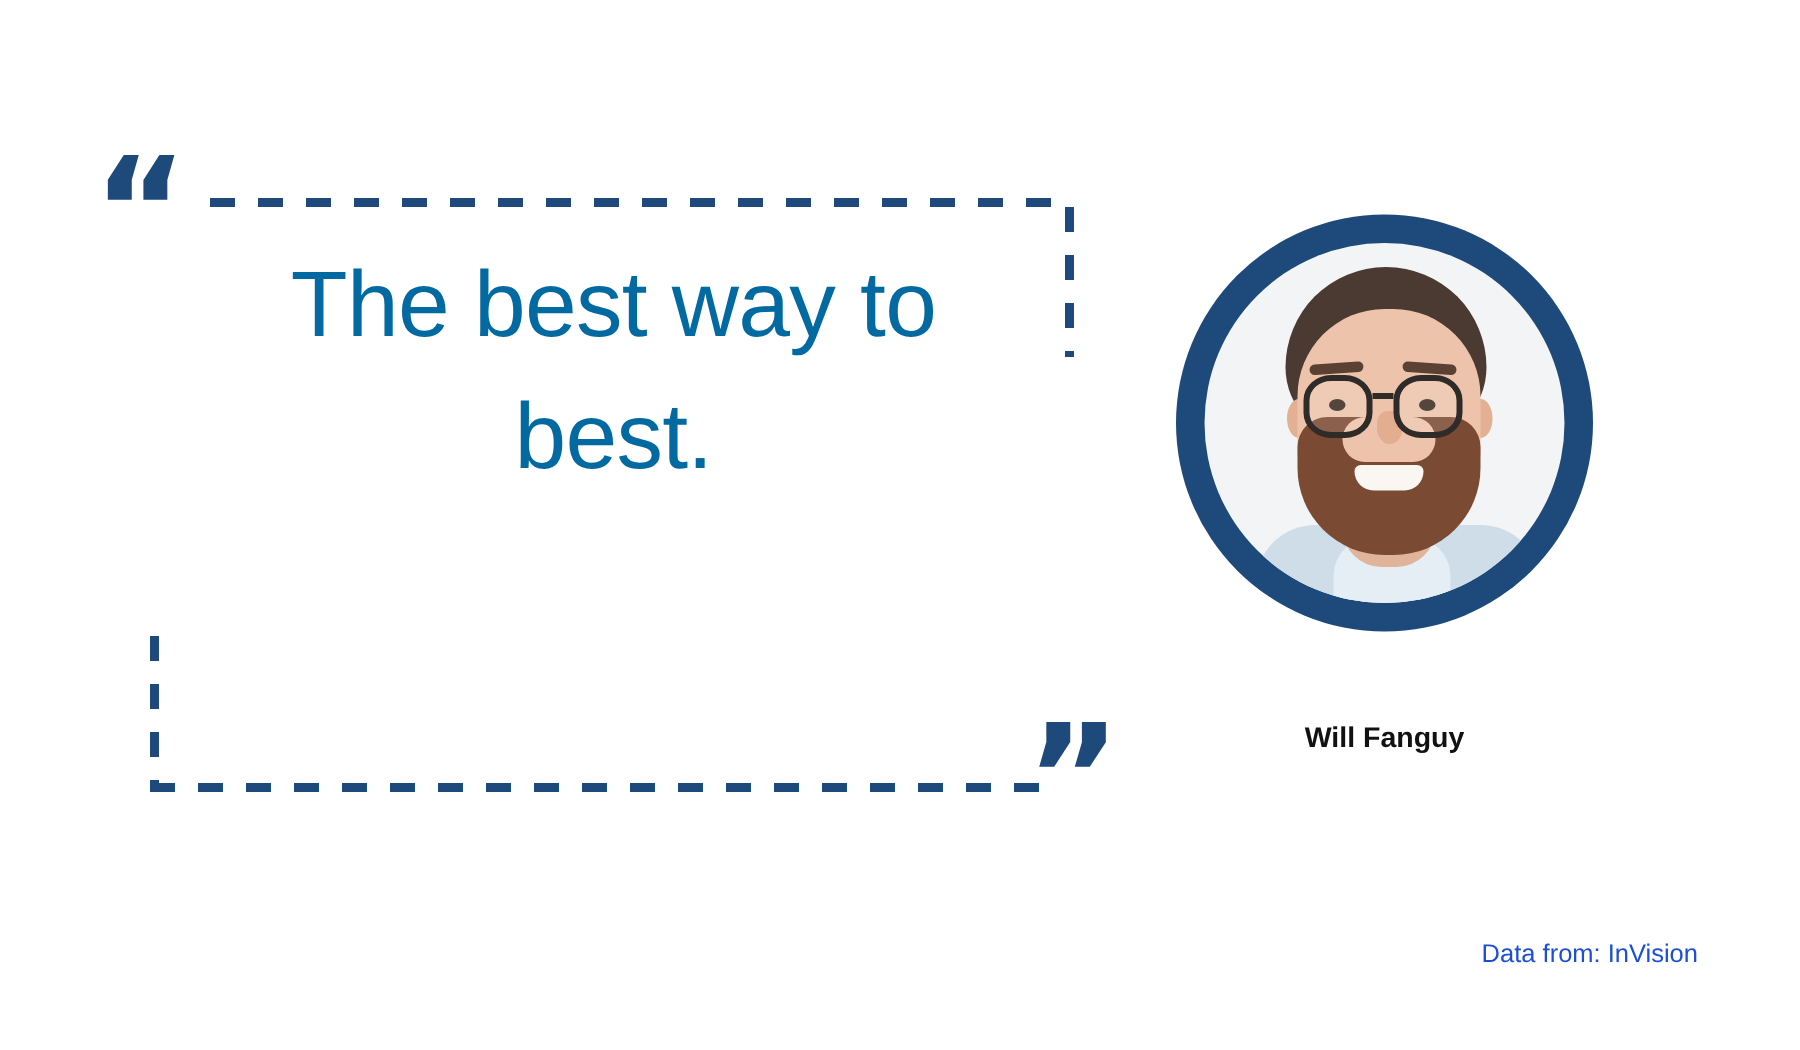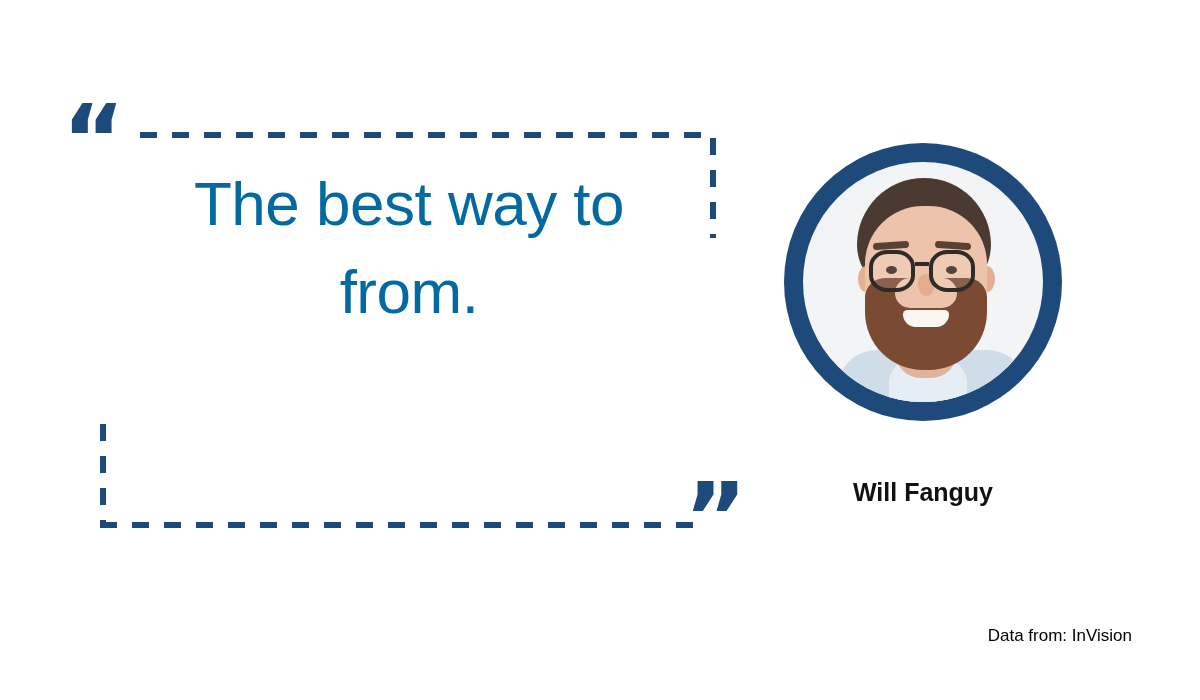--- a/index.html
+++ b/index.html
@@ -243,56 +243,56 @@
   .ph-brow-r { left: 132px; transform: rotate(4deg); }
 
   
   .attribution {
     position: absolute;
     left: 760px;
     top: 480px;
     width: 326px;
     text-align: center;
     font-family: "Liberation Sans", sans-serif;
-    font-size: 25px;
+    font-size: 19px;
     font-weight: 700;
     line-height: 25px;
     color: #111111;
   }
   .attr-line { display: block; }
   .attr-em { font-style: italic; font-weight: 700; }
 
   
   .source-note {
     position: absolute;
     right: 68px;
     top: 626px;
     font-family: "Liberation Sans", sans-serif;
     font-size: 17px;
     font-weight: 400;
-    color: #000000;
+    color: #1d4ed8;
   }
 </style>
 </head>
 <body>
 
 <div class="slide">
 
   <div class="quote-frame">
     <div class="dash-seg dash-h frame-top"></div>
     <div class="dash-seg dash-h frame-bottom"></div>
     <div class="dash-seg dash-v frame-right"></div>
     <div class="dash-seg dash-v frame-left"></div>
   </div>
 
   <div class="quote-mark quote-open">“</div>
 
   <div class="quote-text">
     <span class="ln">The best way to</span>
-    <span class="ln">from.</span>
+    <span class="ln">best.</span>
   </div>
 
   <div class="quote-mark quote-close">”</div>
 
   <div class="avatar-wrap">
     <div class="avatar-ring"></div>
     <div class="avatar-inner">
       <div class="photo">
         <div class="ph-shirt"></div>
         <div class="ph-shirt2"></div>

